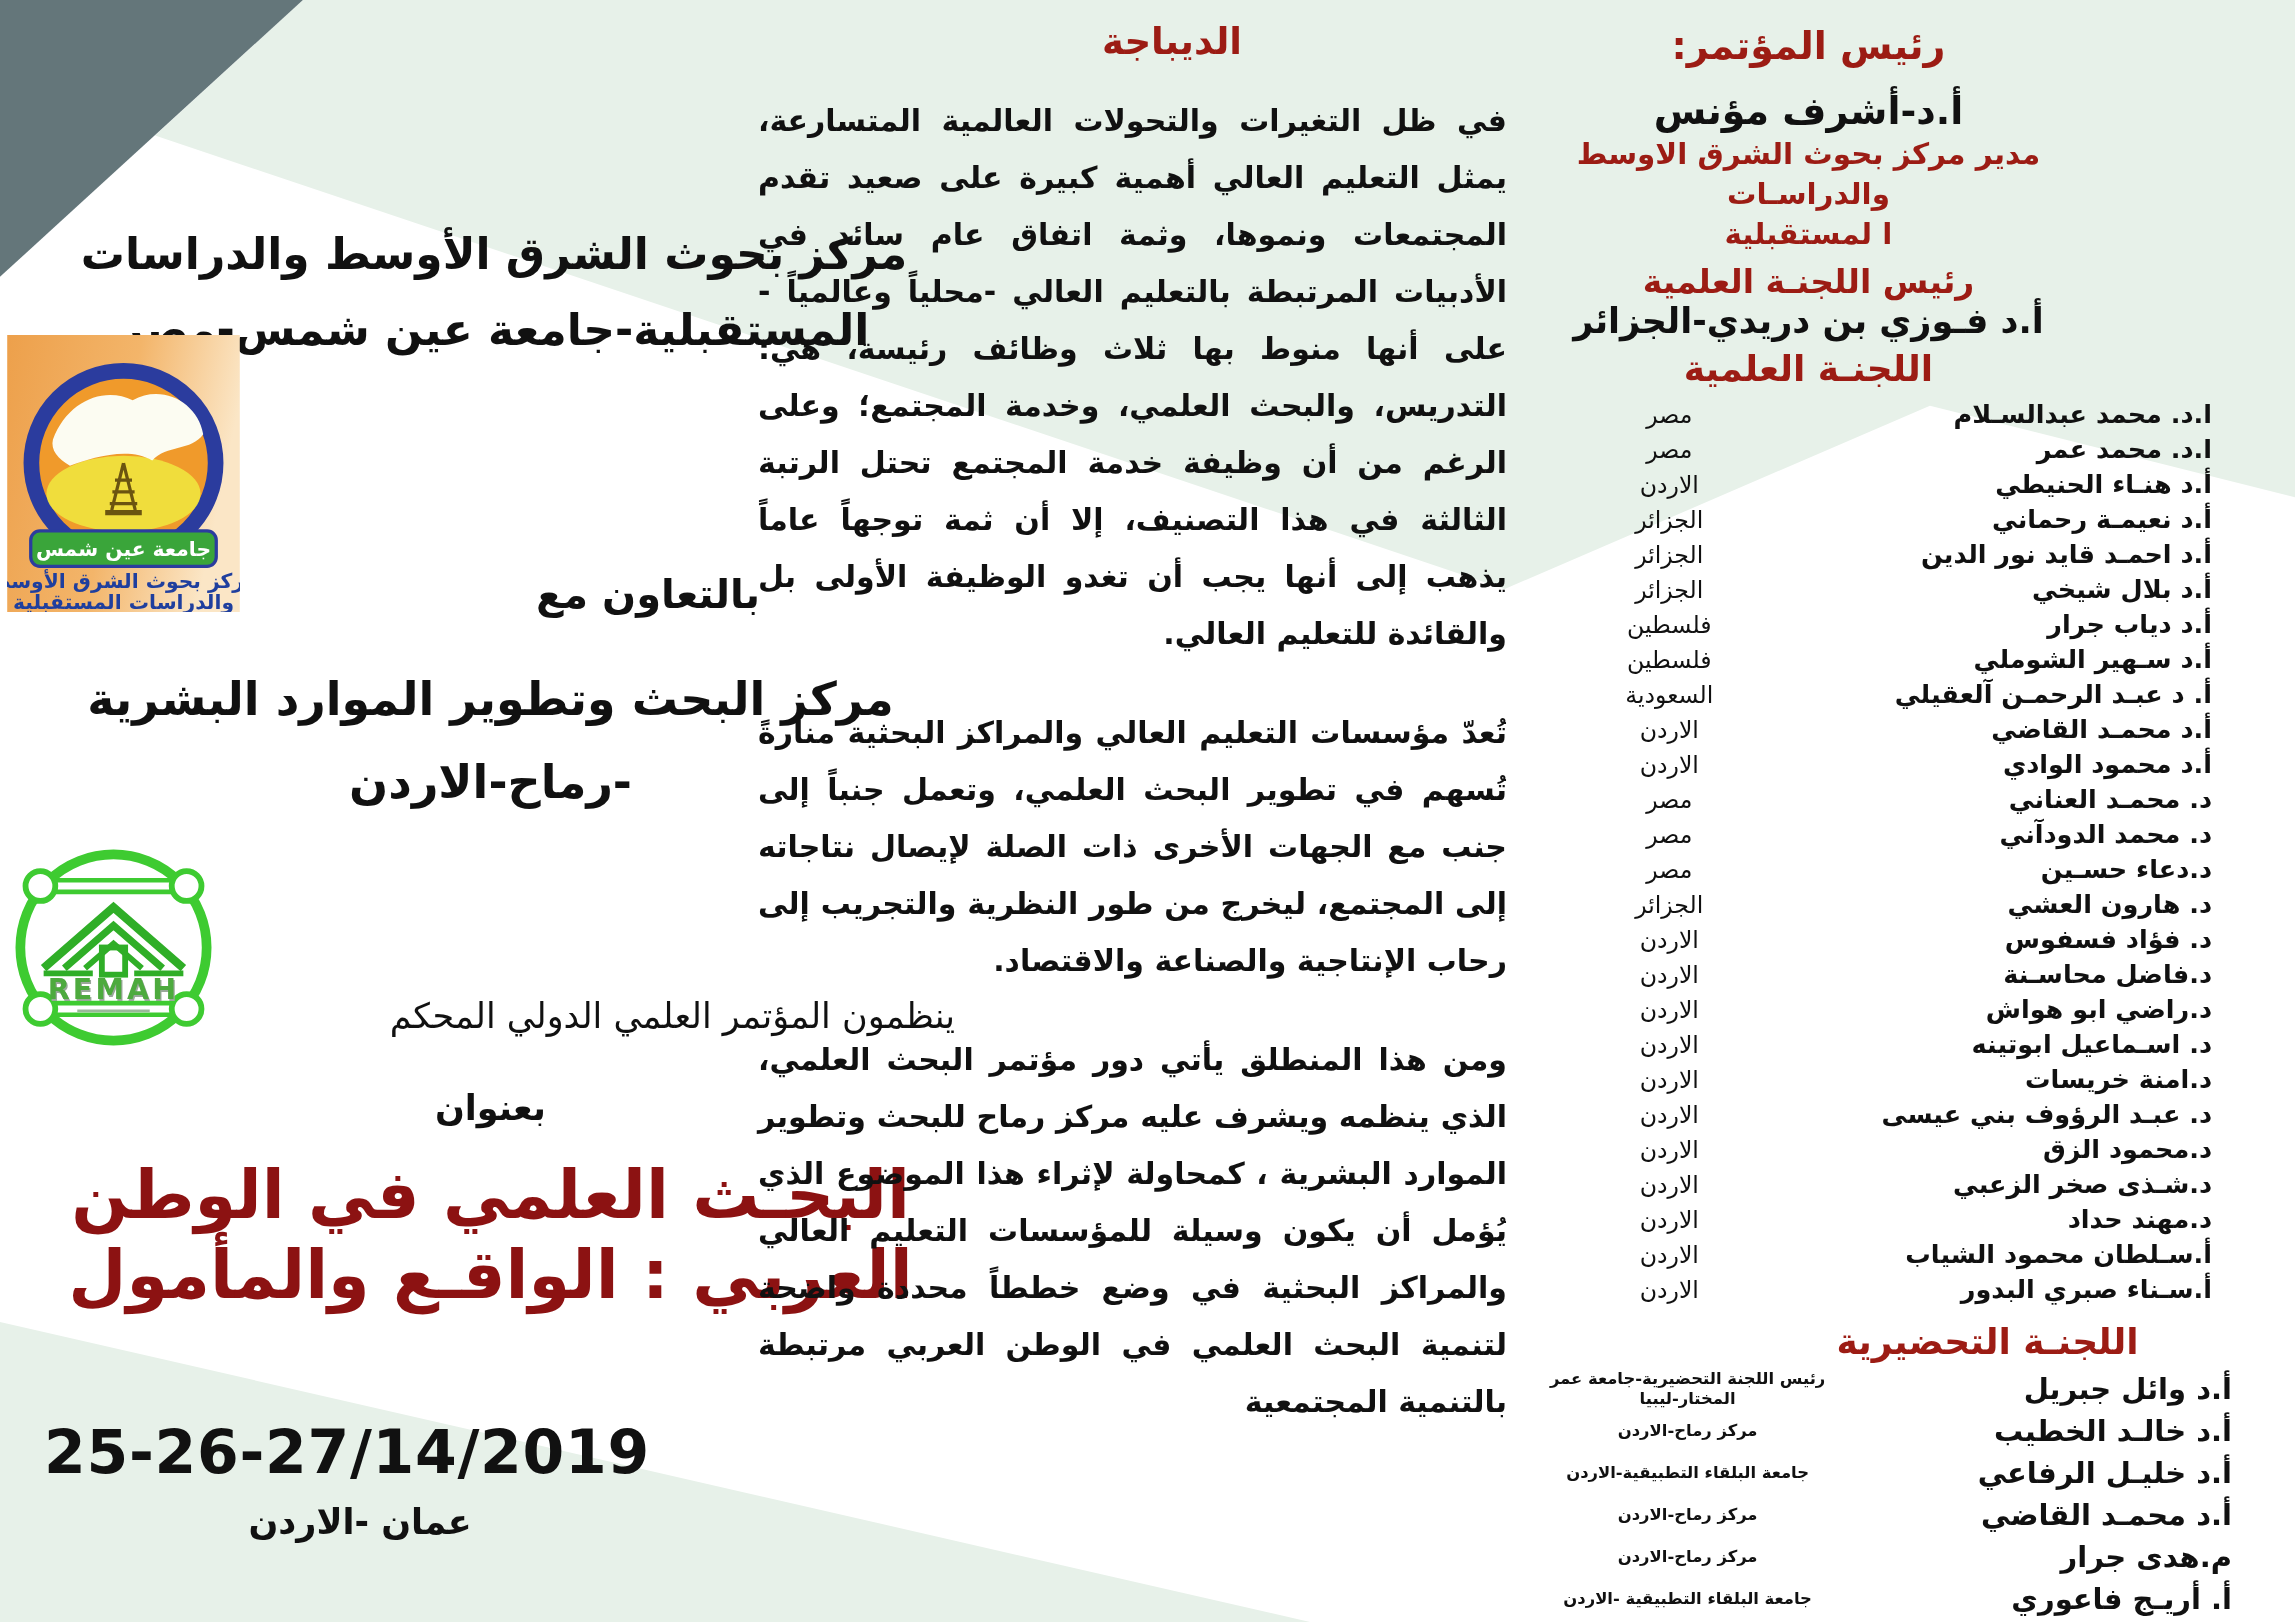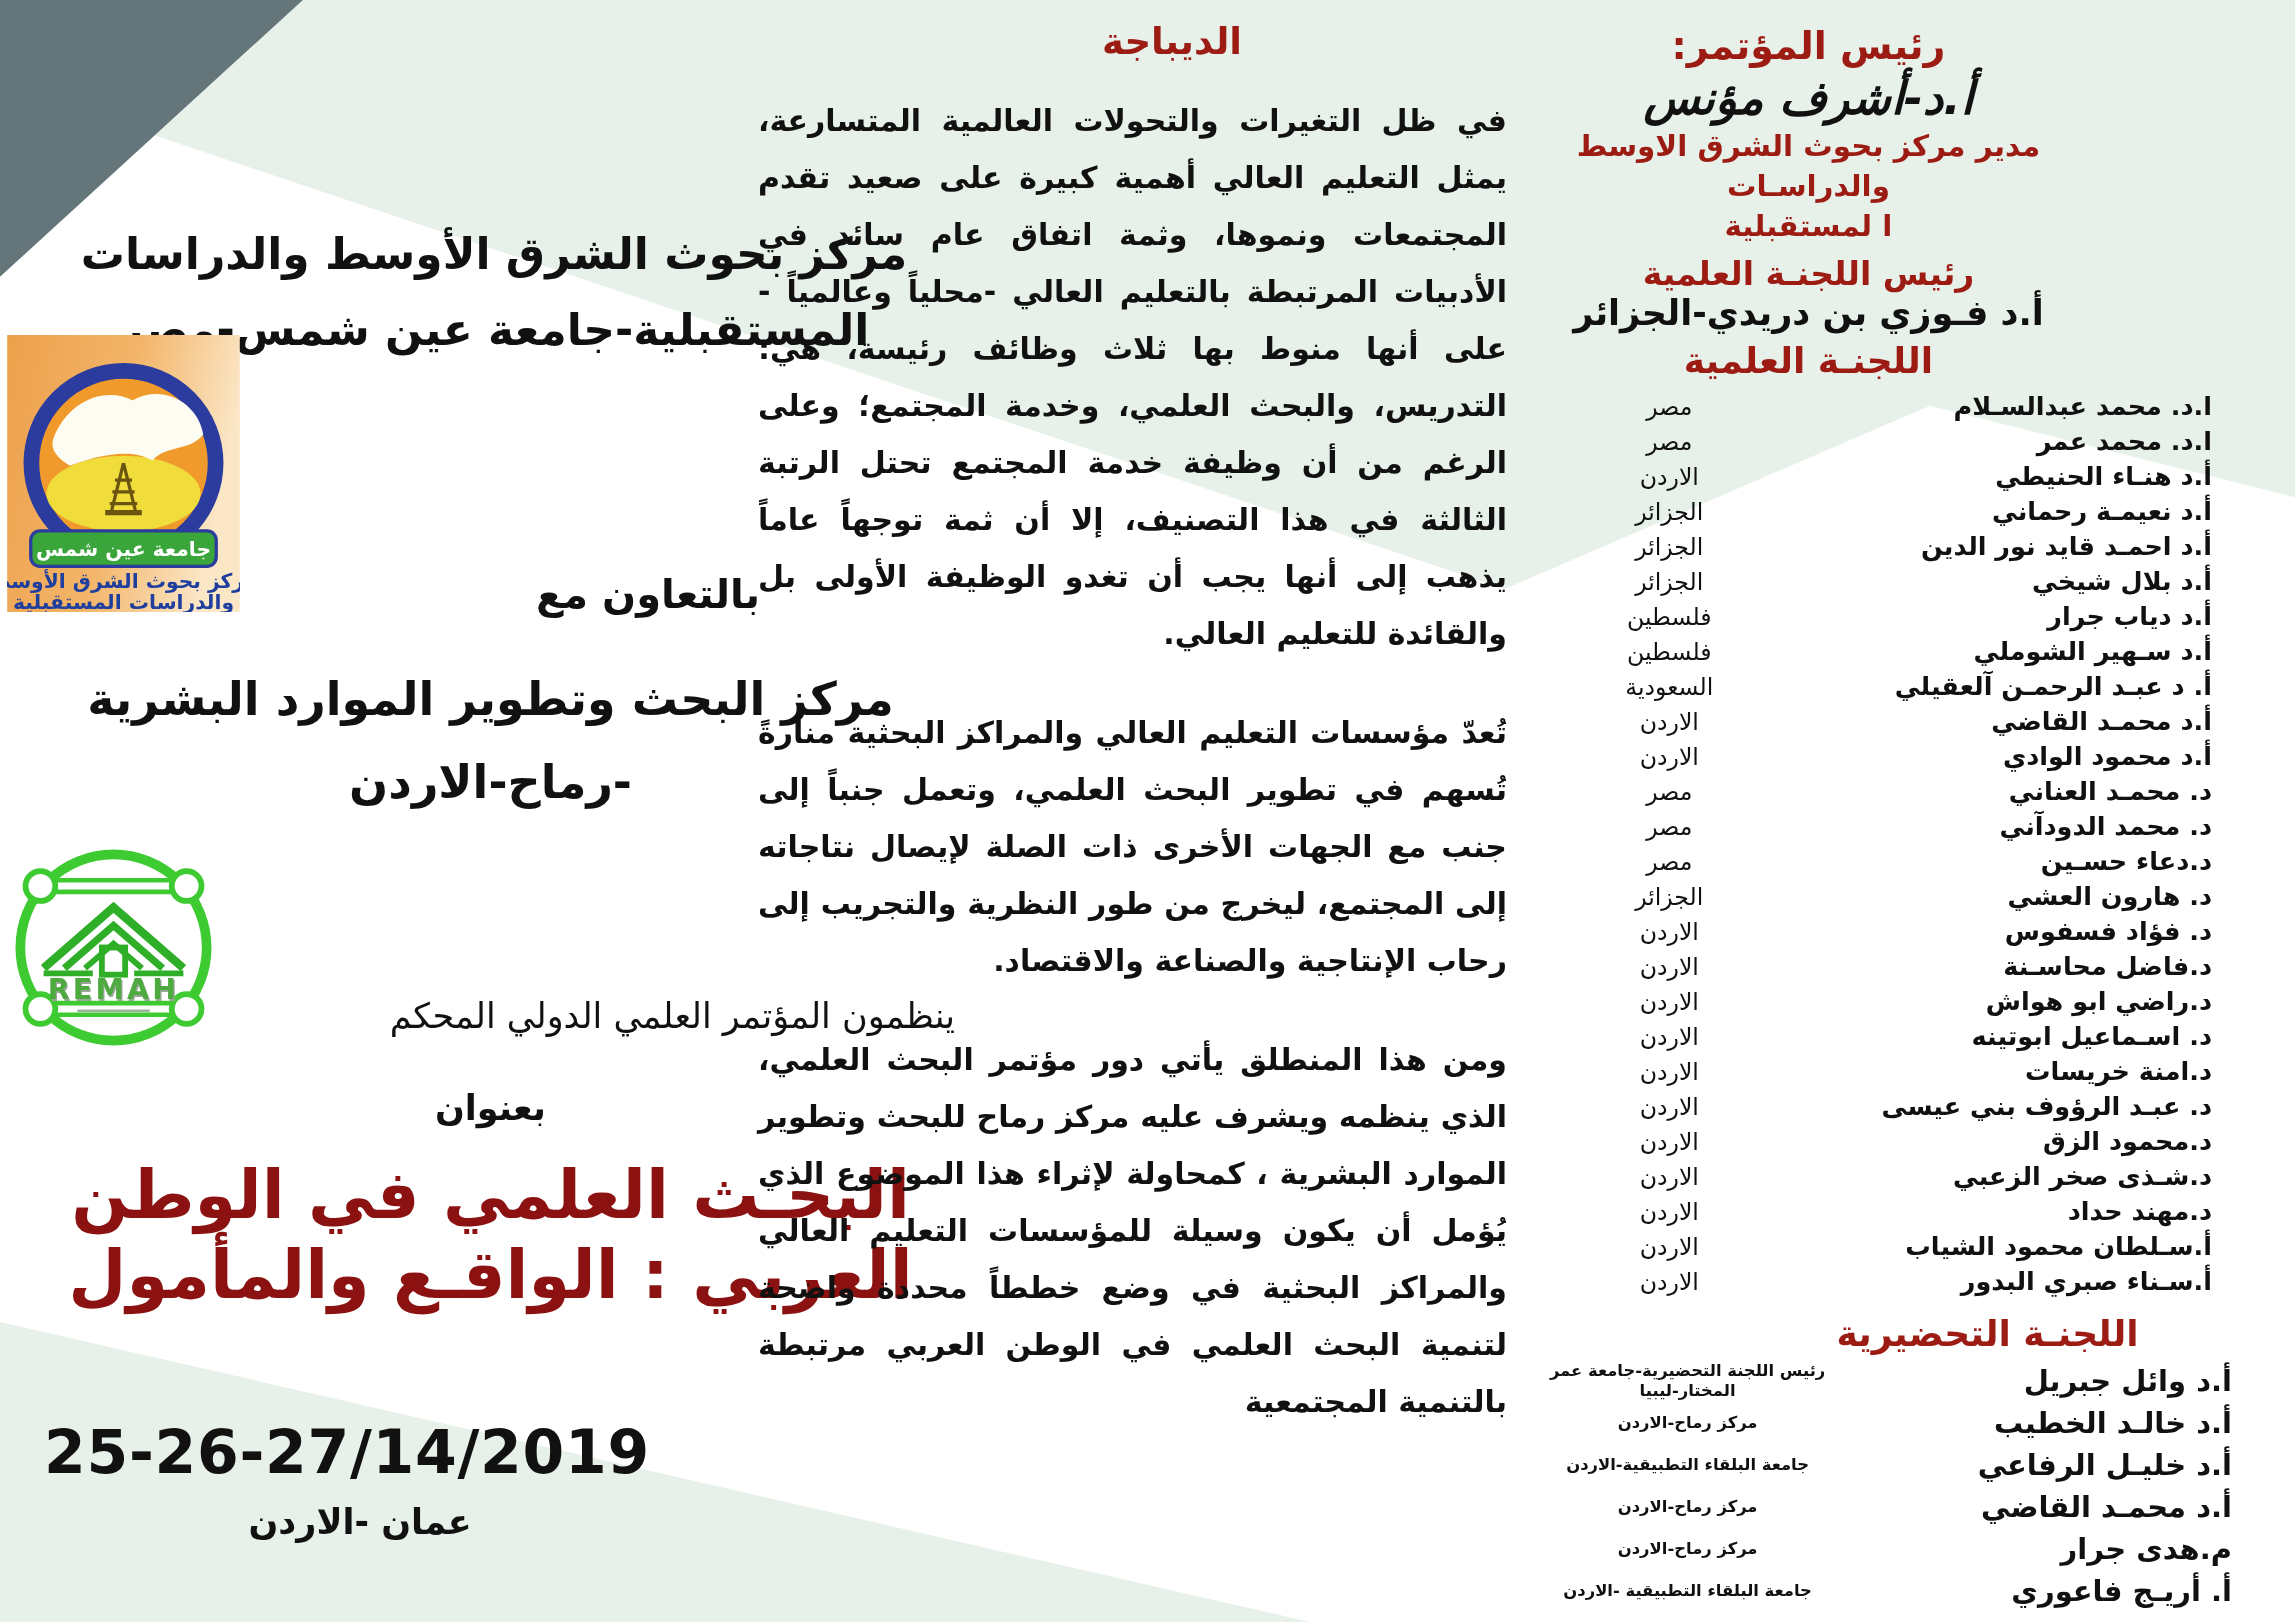--- a/index.html
+++ b/index.html
@@ -37,21 +37,21 @@
   .middle-panel h2{color:var(--c-heading_red);font-size:37px;font-weight:700;text-align:center;
                    margin:0 0 29px 0;padding-left:79px;}
   .middle-panel p{font-size:30px;font-weight:700;line-height:1.9;text-align:justify;
                   text-align-last:right;margin:0 0 42px 0;}
 
   
   .right-panel{left:1525px;top:23.6px;width:746px;direction:rtl;text-align:center;}
   .rp-head{margin-right:auto;margin-left:0;width:76%;}
   .red{color:var(--c-heading_red);}
   .rp-president-label{font-size:38px;font-weight:700;}
-  .rp-president-name{font-size:46px;font-weight:700;margin-top:3px;font-style:italic;}
+  .rp-president-name{font-size:38px;font-weight:700;margin-top:21px;}
   .rp-president-title{font-size:29.4px;font-weight:700;line-height:1.35;margin-top:2.6px;}
   .rp-chair-label{font-size:33px;font-weight:700;margin-top:7.9px;}
   .rp-chair-name{font-size:35px;font-weight:700;}
   .rp-committee-label{font-size:36px;font-weight:700;margin:6.5px 0 10.5px 0;}
   .committee-list{width:100%;}
   .crow{display:flex;direction:rtl;align-items:baseline;height:35px;padding-right:59px;}
   .cname{width:58%;text-align:right;font-size:25.5px;font-weight:700;white-space:nowrap;}
   .ccountry{width:42%;text-align:center;font-size:23.6px;font-weight:400;}
   .rp-prep-label{font-size:36px;font-weight:700;margin:11.8px 0 6.5px 0;}
   .prep-list{width:100%;}

